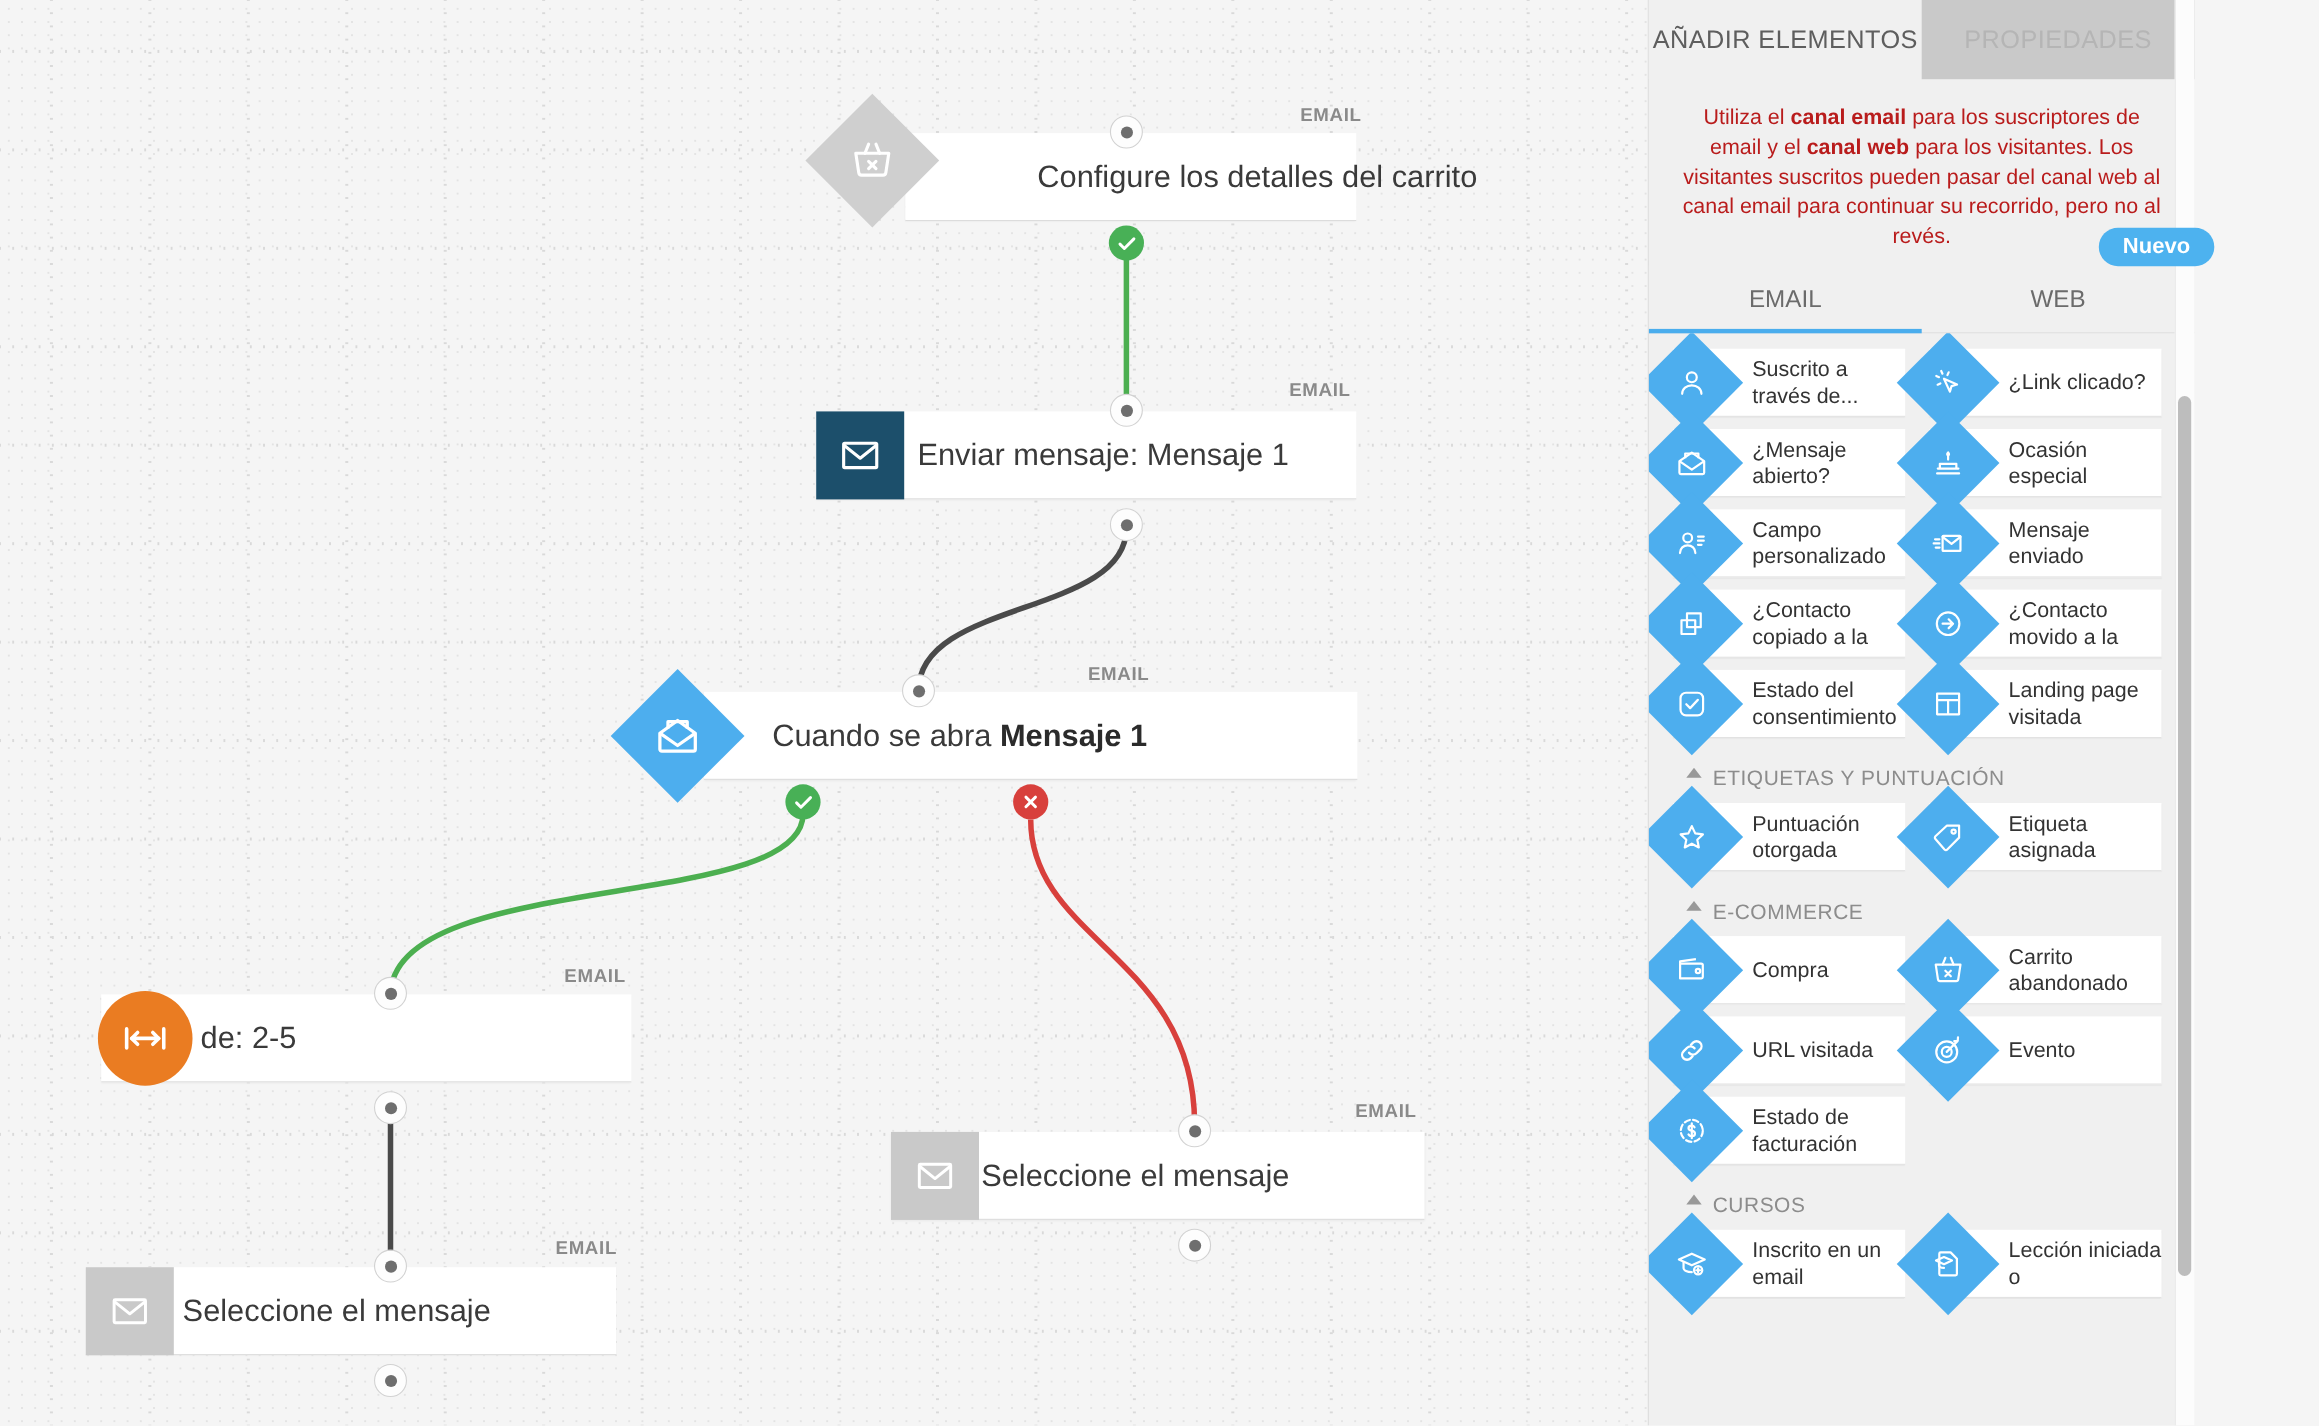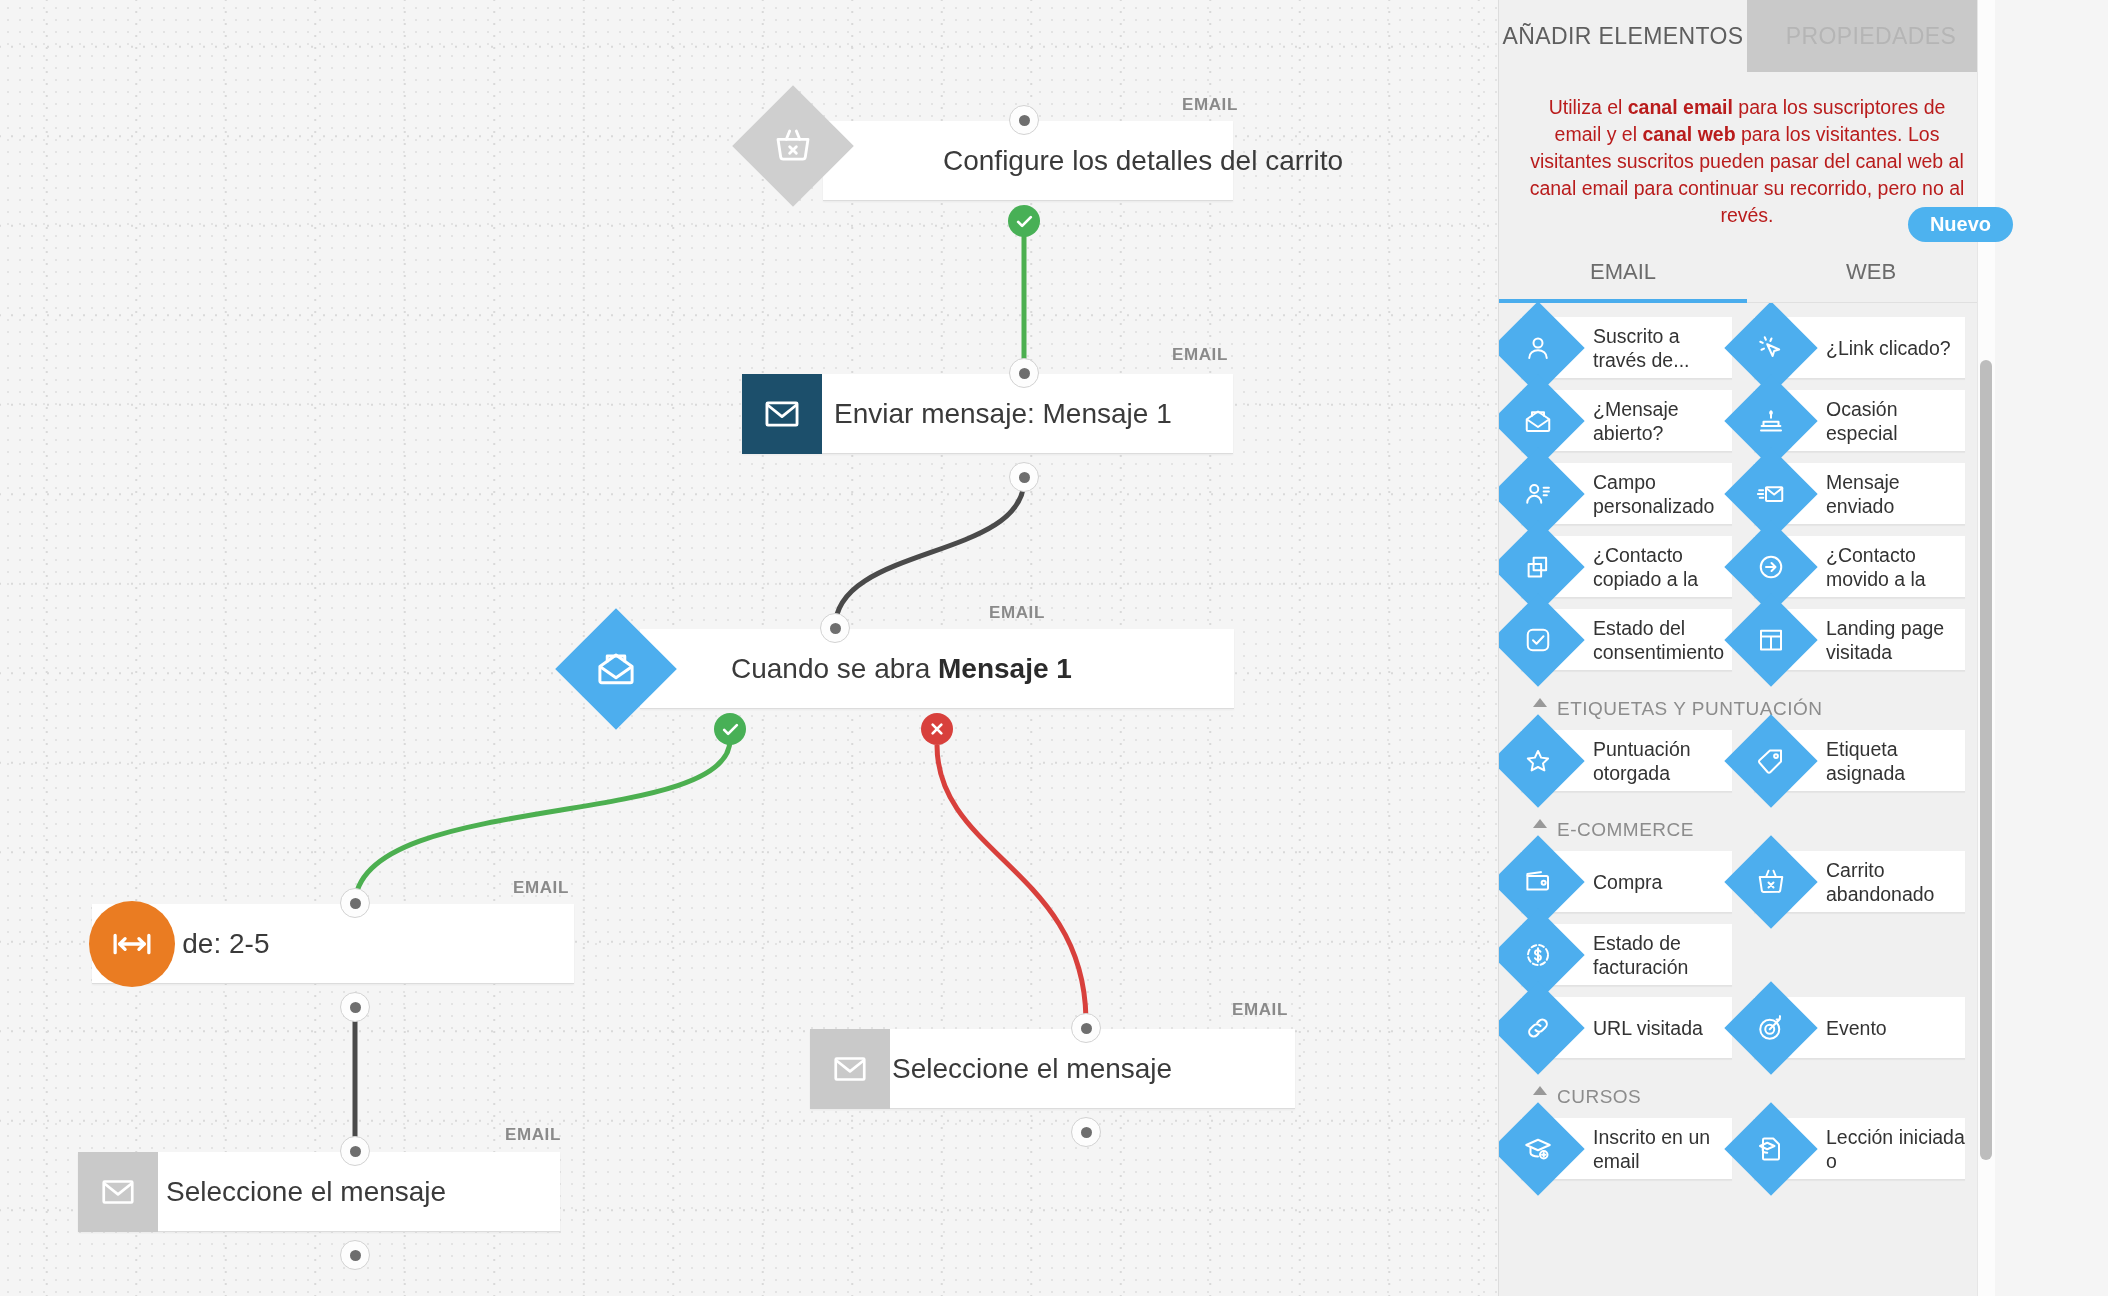--- a/index.html
+++ b/index.html
@@ -221,21 +221,21 @@
       <svg width="38" height="38" viewBox="0 0 24 24" fill="none" stroke="#fff" stroke-width="1.8" stroke-linejoin="round">
         <rect x="2.5" y="5" width="19" height="14" rx="0.6"></rect>
         <path d="M2.5 6l9.5 7.6L21.5 6"></path>
       </svg>
     </div>
     <div class="port" style="left:1009px; top:358px;"></div>
     <div class="port" style="left:1009px; top:462px;"></div>
 
     <div class="chan" style="left:989px; top:603px;">EMAIL</div>
     <div class="node" style="left:640px; top:629px; width:594px;">
-      <span class="label" style="margin-left:91px;text-align:center;"><span>Cuando se abra </span><b>Mensaje 1</b></span>
+      <span class="label" style="margin-left:62px;text-align:center;"><span>Cuando se abra </span><b>Mensaje 1</b></span>
     </div>
     <div class="ic diamond" style="left:573px; top:626px; background:#4daeee;">
       <svg width="42" height="42" viewBox="0 0 24 24" fill="none" stroke="#fff" stroke-width="1.7" stroke-linejoin="round">
         <path d="M2.8 10.6L12 4l9.2 6.6v8.3a1 1 0 0 1-1 1H3.8a1 1 0 0 1-1-1z"></path>
         <path d="M7 8.2V4.6h10v3.6"></path>
         <path d="M2.8 10.6L12 17l9.2-6.4"></path>
       </svg>
     </div>
     <div class="port" style="left:820px; top:613px;"></div>
     <div class="badge ok" style="left:714px; top:713px;">
@@ -461,50 +461,50 @@
                 <path d="M8 8l2-5M16 8l-2-5"></path>
                 <path d="M10 12.4l4 4M14 12.4l-4 4"></path>
               </svg>
           </span>
           <span class="ctext">Carrito abandonado</span>
         </div>
       </div>
       <div class="row">
         <div class="card">
           <span class="cdia">
+            <svg width="30" height="30" viewBox="0 0 24 24" fill="none" stroke="#fff" stroke-width="1.7" stroke-linecap="round">
+                <path d="M10 13.6a3.6 3.6 0 0 0 5.4.4l2.6-2.6a3.6 3.6 0 0 0-5.1-5.1L11.4 7.8"></path>
+                <path d="M14 10.4a3.6 3.6 0 0 0-5.4-.4L6 12.6a3.6 3.6 0 0 0 5.1 5.1l1.5-1.5"></path>
+              </svg>
+          </span>
+          <span class="ctext">URL visitada</span>
+        </div>
+        <div class="card">
+          <span class="cdia">
+            <svg width="30" height="30" viewBox="0 0 24 24" fill="none" stroke="#fff" stroke-width="1.6" stroke-linecap="round" stroke-linejoin="round">
+                <circle cx="11" cy="13" r="7.6"></circle>
+                <circle cx="11" cy="13" r="3.6"></circle>
+                <path d="M11 13l8-8M16.5 5.2l2.5-.2.2-2.5"></path>
+              </svg>
+          </span>
+          <span class="ctext">Evento</span>
+        </div>
+      </div>
+      <div class="row">
+        <div class="card">
+          <span class="cdia">
             <svg width="30" height="30" viewBox="0 0 24 24" fill="none" stroke="#fff" stroke-width="1.6" stroke-linecap="round" stroke-linejoin="round">
                 <circle cx="12" cy="12" r="8" stroke-dasharray="4 2.4"></circle>
                 <path d="M14 9.4a2.4 2.4 0 0 0-2.2-1.2c-1.3 0-2.2.8-2.2 1.9s1 1.5 2.3 1.8 2.4.8 2.4 2-1 2-2.4 2a2.5 2.5 0 0 1-2.3-1.3"></path>
                 <path d="M12 6.6v10.8"></path>
               </svg>
           </span>
           <span class="ctext">Estado de facturación</span>
         </div>
         <div class="card empty"></div>
-      </div>
-      <div class="row">
-        <div class="card">
-          <span class="cdia">
-            <svg width="30" height="30" viewBox="0 0 24 24" fill="none" stroke="#fff" stroke-width="1.7" stroke-linecap="round">
-                <path d="M10 13.6a3.6 3.6 0 0 0 5.4.4l2.6-2.6a3.6 3.6 0 0 0-5.1-5.1L11.4 7.8"></path>
-                <path d="M14 10.4a3.6 3.6 0 0 0-5.4-.4L6 12.6a3.6 3.6 0 0 0 5.1 5.1l1.5-1.5"></path>
-              </svg>
-          </span>
-          <span class="ctext">URL visitada</span>
-        </div>
-        <div class="card">
-          <span class="cdia">
-            <svg width="30" height="30" viewBox="0 0 24 24" fill="none" stroke="#fff" stroke-width="1.6" stroke-linecap="round" stroke-linejoin="round">
-                <circle cx="11" cy="13" r="7.6"></circle>
-                <circle cx="11" cy="13" r="3.6"></circle>
-                <path d="M11 13l8-8M16.5 5.2l2.5-.2.2-2.5"></path>
-              </svg>
-          </span>
-          <span class="ctext">Evento</span>
-        </div>
       </div>
 
       <div class="grp">
         <span class="caret"></span>
         <span>CURSOS</span>
       </div>
       <div class="row">
         <div class="card">
           <span class="cdia">
             <svg width="30" height="30" viewBox="0 0 24 24" fill="none" stroke="#fff" stroke-width="1.6" stroke-linecap="round" stroke-linejoin="round">

